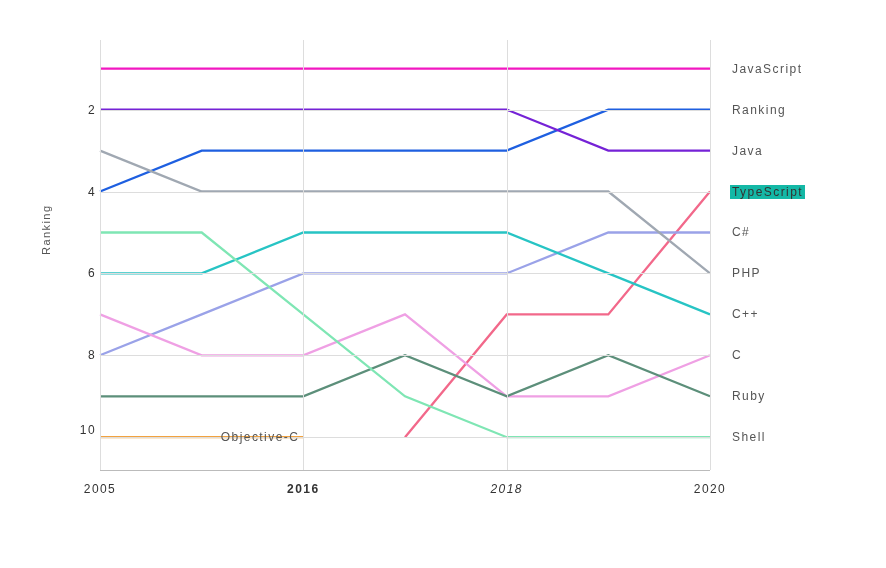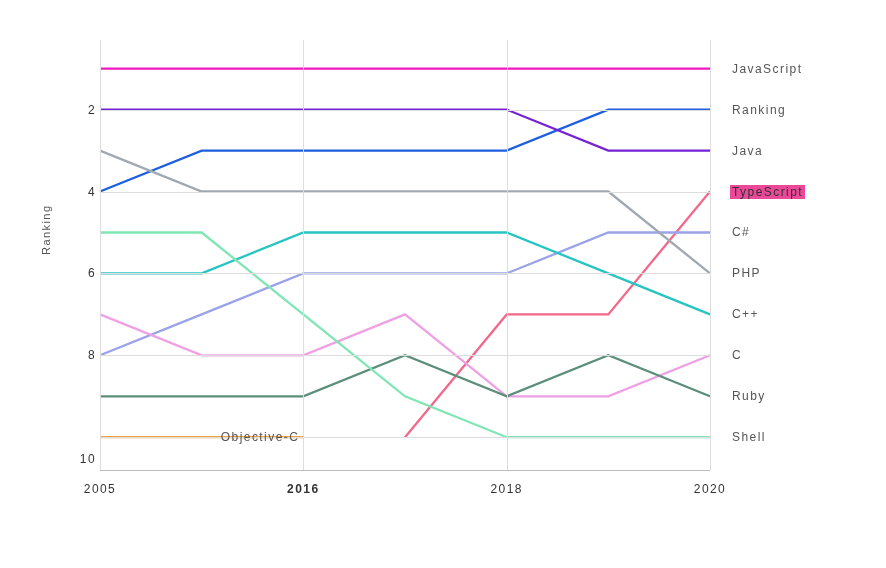--- a/index.html
+++ b/index.html
@@ -77,21 +77,21 @@
     position: absolute;
     left: 730px;
     font-size: 12px;
     color: #555;
     transform: translateY(-50%);
     white-space: nowrap;
     padding: 0 2px;
     text-align: right;
   }
   .series-label.highlight {
-    background: #ec4899;
+    background: #14b8a6;
     color: #333;
   }
   .internal-label {
     position: absolute;
     font-size: 12px;
     color: #555;
     transform: translate(-100%, -50%);
     white-space: nowrap;
     padding-right: 4px;
   }
@@ -125,24 +125,24 @@
       <div class="gridline-v" style="left: 0px;"></div>
       <div class="gridline-v" style="left: 203.333px;"></div>
       <div class="gridline-v" style="left: 406.667px;"></div>
       <div class="gridline-v" style="left: 610px;"></div>
     </div>
 
 <div class="y-tick" style="top: 109.619px;">2</div>
     <div class="y-tick" style="top: 191.524px;">4</div>
     <div class="y-tick" style="top: 273.429px;">6</div>
     <div class="y-tick" style="top: 355.333px;">8</div>
-    <div class="y-tick" style="top: 459px;">10</div>
+    <div class="y-tick" style="top: 430px;">10</div>
     <div class="x-tick" style="left: 100px;">2005</div>
     <div class="x-tick" style="left: 303.333px; font-weight: bold;">2016</div>
-    <div class="x-tick" style="left: 506.667px;">2018</div>
+    <div class="x-tick" style="left: 506.667px; font-style: italic;">2018</div>
     <div class="x-tick" style="left: 710px;">2020</div>
     <div class="series-label" style="top: 68.6667px;">JavaScript</div>
     <div class="series-label" style="top: 109.619px;">Ranking</div>
     <div class="series-label" style="top: 150.571px;">Java</div>
     <div class="series-label highlight" style="top: 191.524px;">TypeScript</div>
     <div class="series-label" style="top: 232.476px;">C#</div>
     <div class="series-label" style="top: 273.429px;">PHP</div>
     <div class="series-label" style="top: 314.381px;">C++</div>
     <div class="series-label" style="top: 355.333px;">C</div>
     <div class="series-label" style="top: 396.286px;">Ruby</div>

